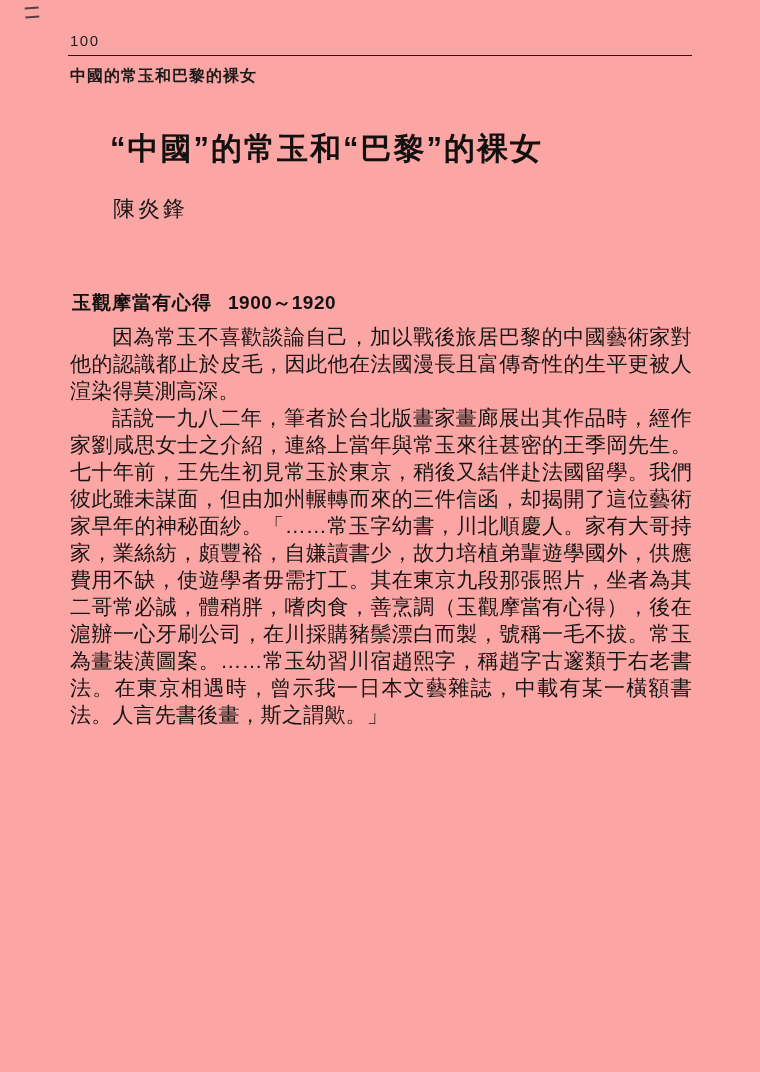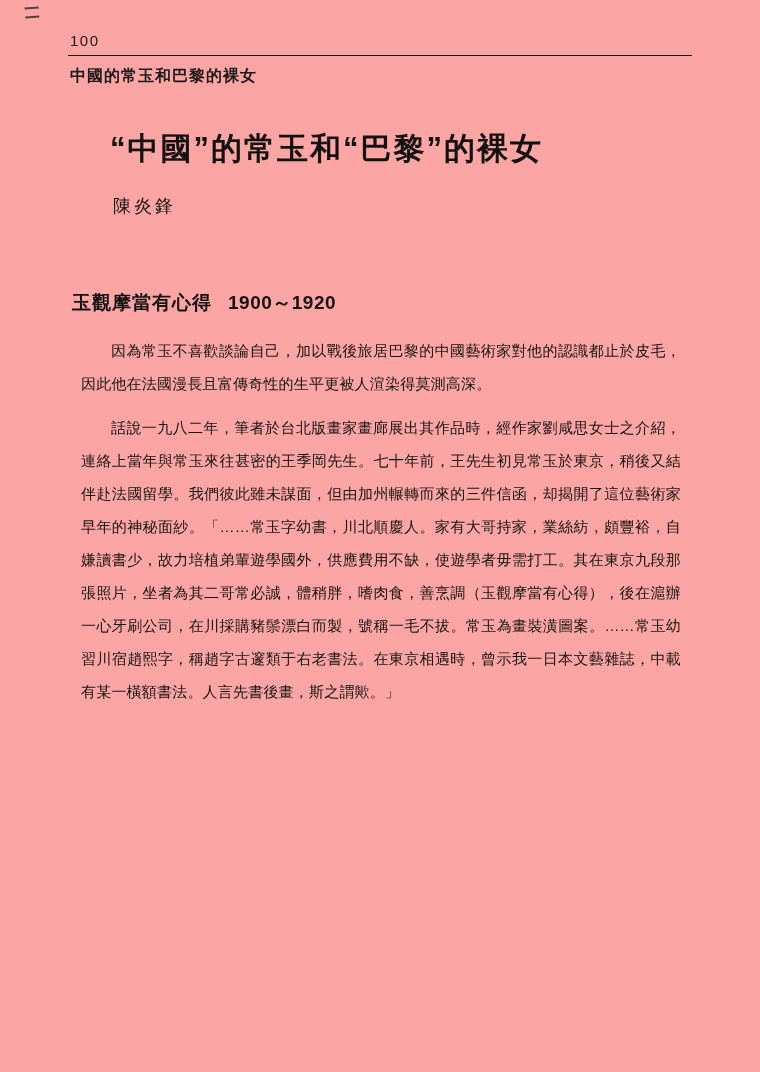--- a/index.html
+++ b/index.html
@@ -64,21 +64,21 @@
     font-size: 31px;
     font-weight: bold;
     letter-spacing: 2px;
     color: #121110;
     white-space: nowrap;
   }
   .author {
     position: absolute;
     left: 113px;
     top: 194px;
-    font-size: 18px;
+    font-size: 22px;
     letter-spacing: 3px;
     color: #1a1917;
   }
   .section-heading {
     position: absolute;
     left: 72px;
     top: 290px;
     margin: 0;
     font-size: 19px;
     font-weight: bold;
@@ -89,23 +89,23 @@
     margin-left: 16px;
     letter-spacing: 0.5px;
   }
   .body-text {
     position: absolute;
     left: 70px;
     top: 323px;
     width: 622px;
   }
   .body-para {
-    margin: 11px;
-    font-size: 15px;
-    line-height: 33px;
+    margin: 0;
+    font-size: 21px;
+    line-height: 27px;
     text-align: justify;
     text-justify: inter-ideograph;
     text-indent: 2em;
     letter-spacing: 0.2px;
     color: #161513;
   }
 </style>
 </head>
 <body>
 

